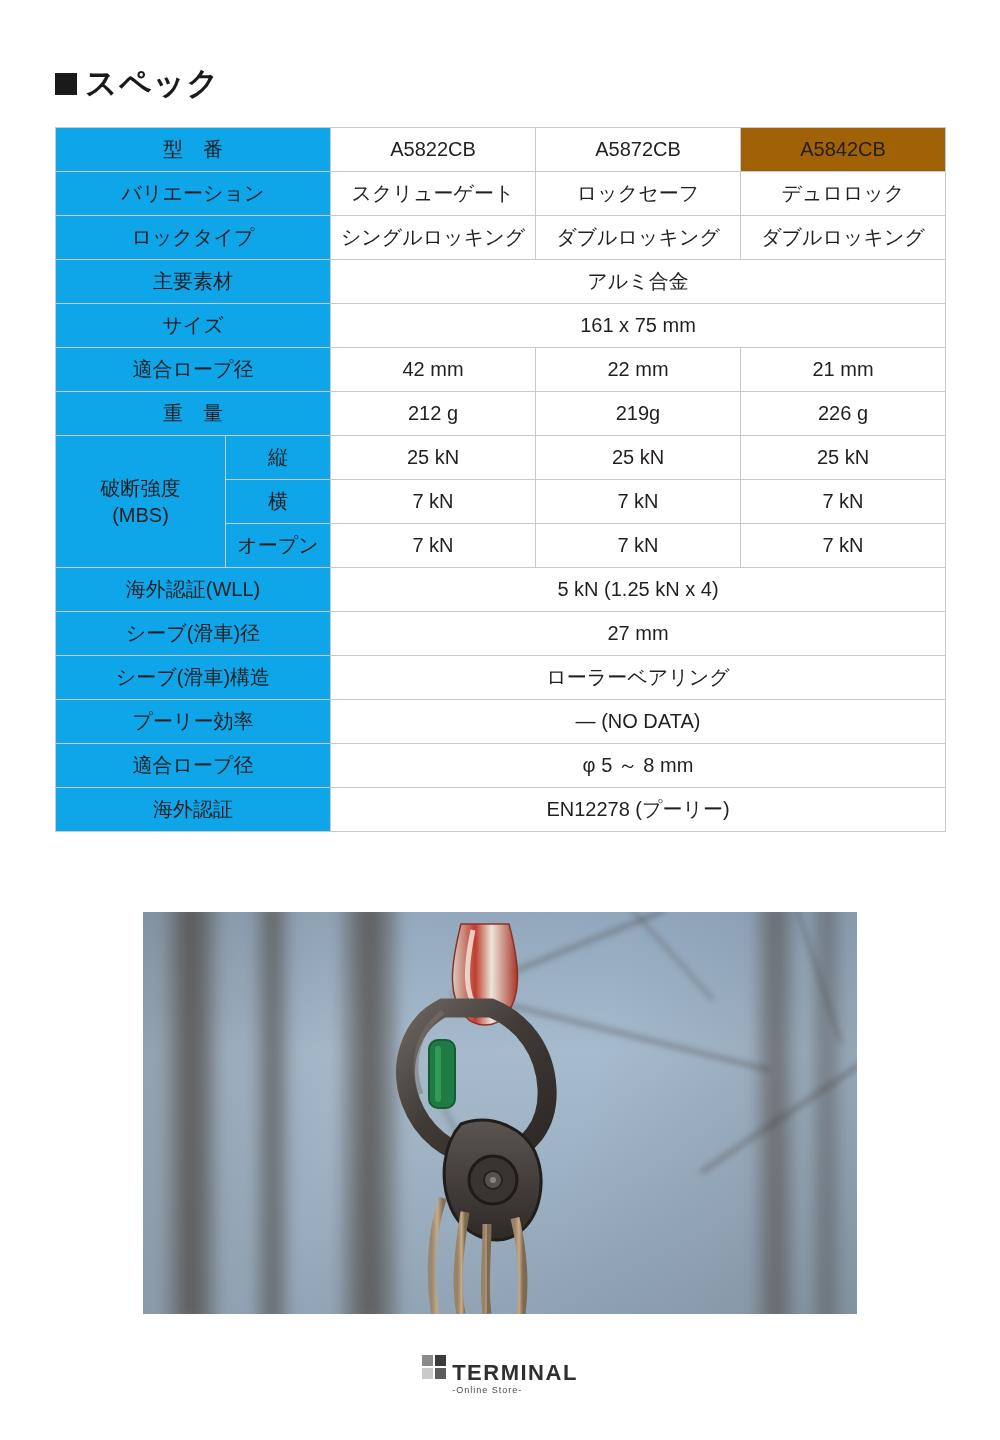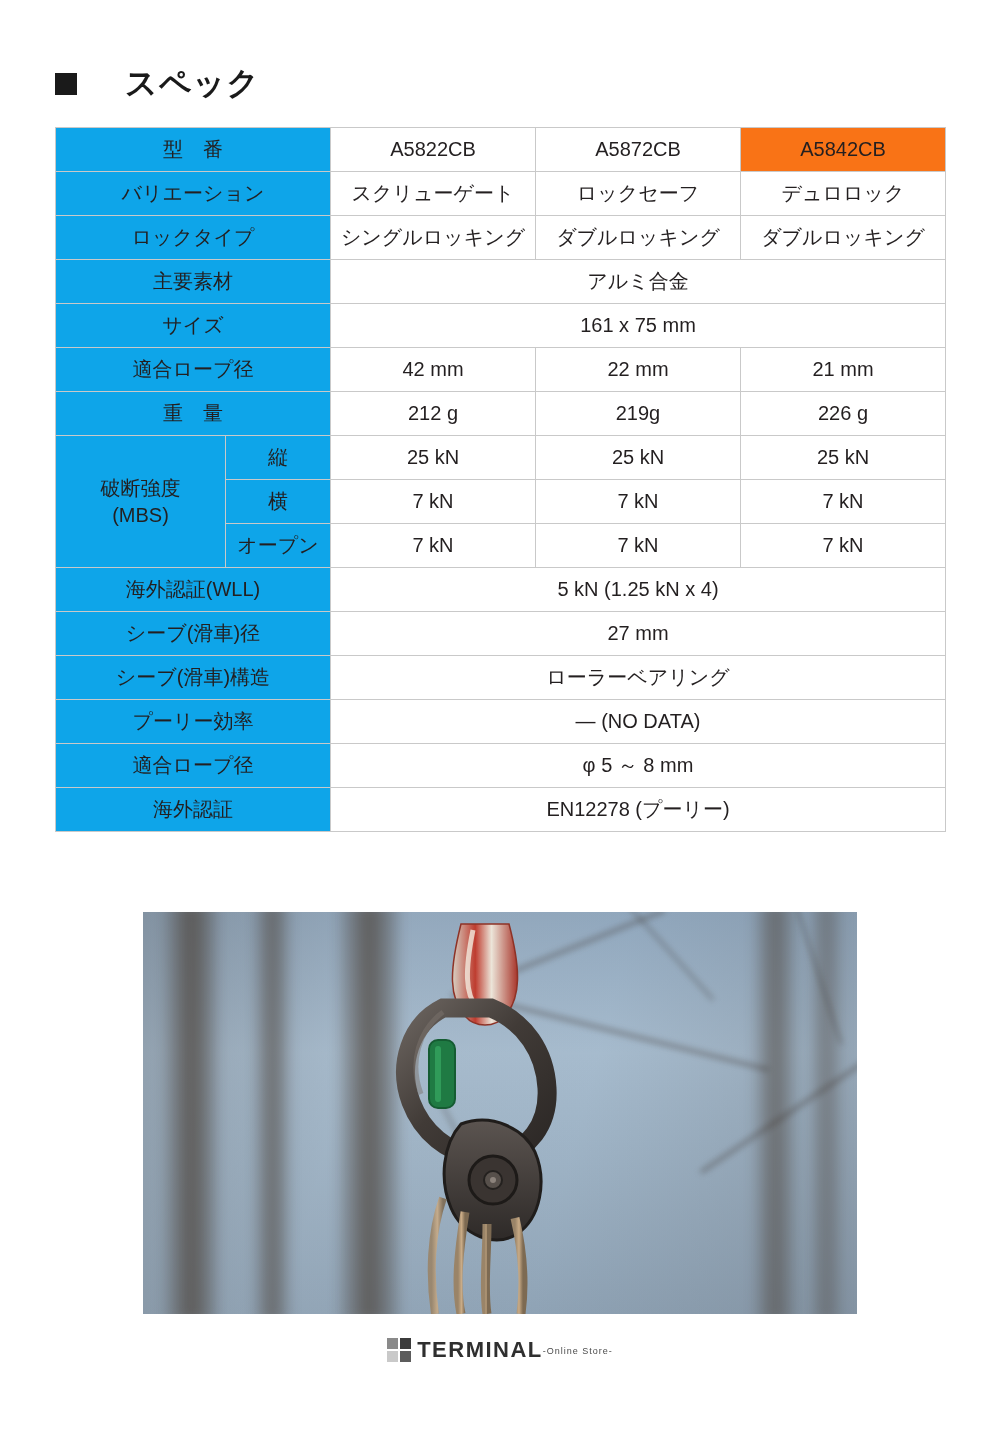--- a/index.html
+++ b/index.html
@@ -21,21 +21,20 @@
   .heading {
     position: absolute;
     left: 55px;
     top: 62px;
     font-size: 32px;
     font-weight: bold;
     letter-spacing: 1px;
     color: #1a1a1a;
     display: flex;
     align-items: center;
-    gap: 40px;
   }
   .heading .sq {
     display: inline-block;
     width: 22px; height: 22px;
     background: #1a1a1a;
     margin-right: 8px;
   }
 
   
   .spec-wrap {
@@ -67,21 +66,21 @@
   }
   td.rowhead.sub {
     text-align: center;
     padding-right: 4px;
   }
   td.rowhead.mbs {
     text-align: center;
     line-height: 1.35;
   }
   td.highlight {
-    background: #f97316;
+    background: #a16207;
   }
   td.leftalign {
     text-align: left;
     padding-left: 10px;
   }
   col.c-label { width: 170px; }
   col.c-sub   { width: 105px; }
   col.c-a     { width: 205px; }
   col.c-b     { width: 205px; }
   col.c-c     { width: 205px; }
@@ -146,23 +145,24 @@
     gap: 2px;
     margin-right: 6px;
   }
   .logo .squares i { display: block; width: 11px; height: 11px; }
   .logo .squares i.s1 { background: #8a8a8a; }
   .logo .squares i.s2 { background: #3b3b3b; }
   .logo .squares i.s3 { background: #c9c9c9; }
   .logo .squares i.s4 { background: #5c5c5c; }
   .logo .wordmark {
     display: flex;
-    flex-direction: row;
-    align-items: center;
+    flex-direction: column;
+    align-items: flex-start;
     line-height: 1;
+    margin-top: 24px;
   }
   .logo .brand {
     font-size: 22px;
     font-weight: bold;
     letter-spacing: 1.5px;
     color: #2f2f2f;
   }
   .logo .sub {
     font-size: 9px;
     letter-spacing: 1px;

